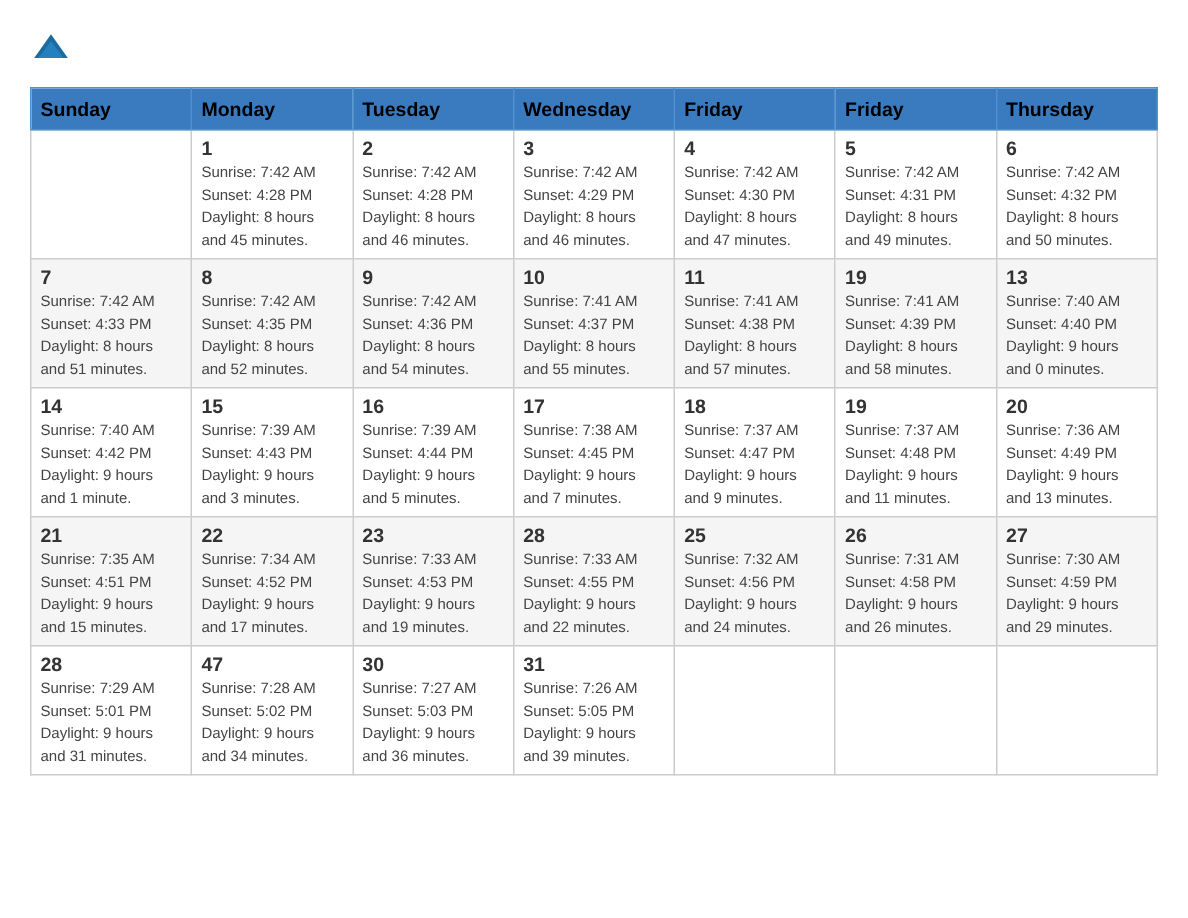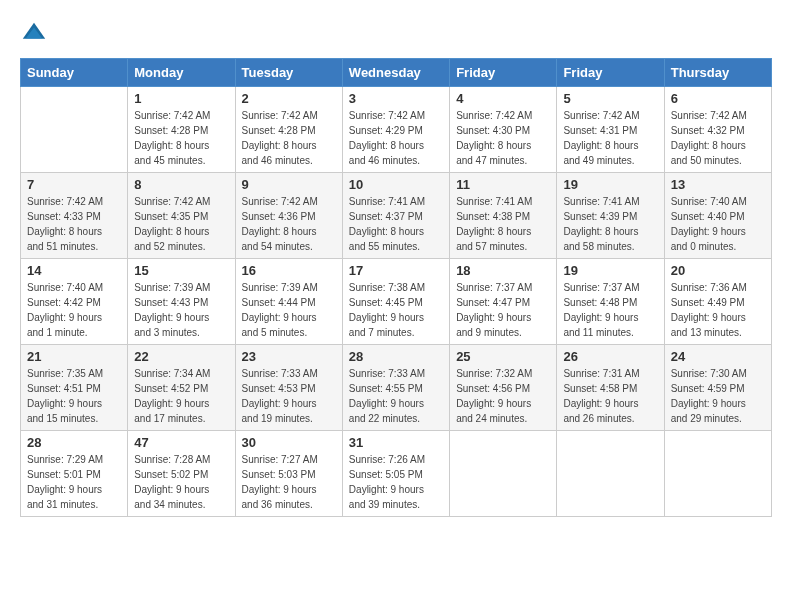--- a/index.html
+++ b/index.html
@@ -48,21 +48,21 @@
       font-size: 14px;
       color: #555;
     }
     .calendar {
       width: 100%;
       border-collapse: collapse;
       border: 1px solid #ccc;
     }
     .calendar th {
       background-color: #3a7abf;
-      color: #ffffff;
+      color: #000000;
       font-size: 13px;
       font-weight: bold;
       padding: 6px 6px;
       text-align: left;
       border: 1px solid #5090cc;
     }
     .calendar td {
       vertical-align: top;
       padding: 4px 6px;
       font-size: 10px;
@@ -231,21 +231,21 @@
         </td>
         <td>
           <span class="day-number">25</span>
           <div class="day-info">Sunrise: 7:32 AM<br>Sunset: 4:56 PM<br>Daylight: 9 hours and 24 minutes.</div>
         </td>
         <td>
           <span class="day-number">26</span>
           <div class="day-info">Sunrise: 7:31 AM<br>Sunset: 4:58 PM<br>Daylight: 9 hours and 26 minutes.</div>
         </td>
         <td>
-          <span class="day-number">24</span>
+          <span class="day-number">27</span>
           <div class="day-info">Sunrise: 7:30 AM<br>Sunset: 4:59 PM<br>Daylight: 9 hours and 29 minutes.</div>
         </td>
       </tr>
       <tr class="row-odd">
         <td>
           <span class="day-number">28</span>
           <div class="day-info">Sunrise: 7:29 AM<br>Sunset: 5:01 PM<br>Daylight: 9 hours and 31 minutes.</div>
         </td>
         <td>
           <span class="day-number">47</span>

